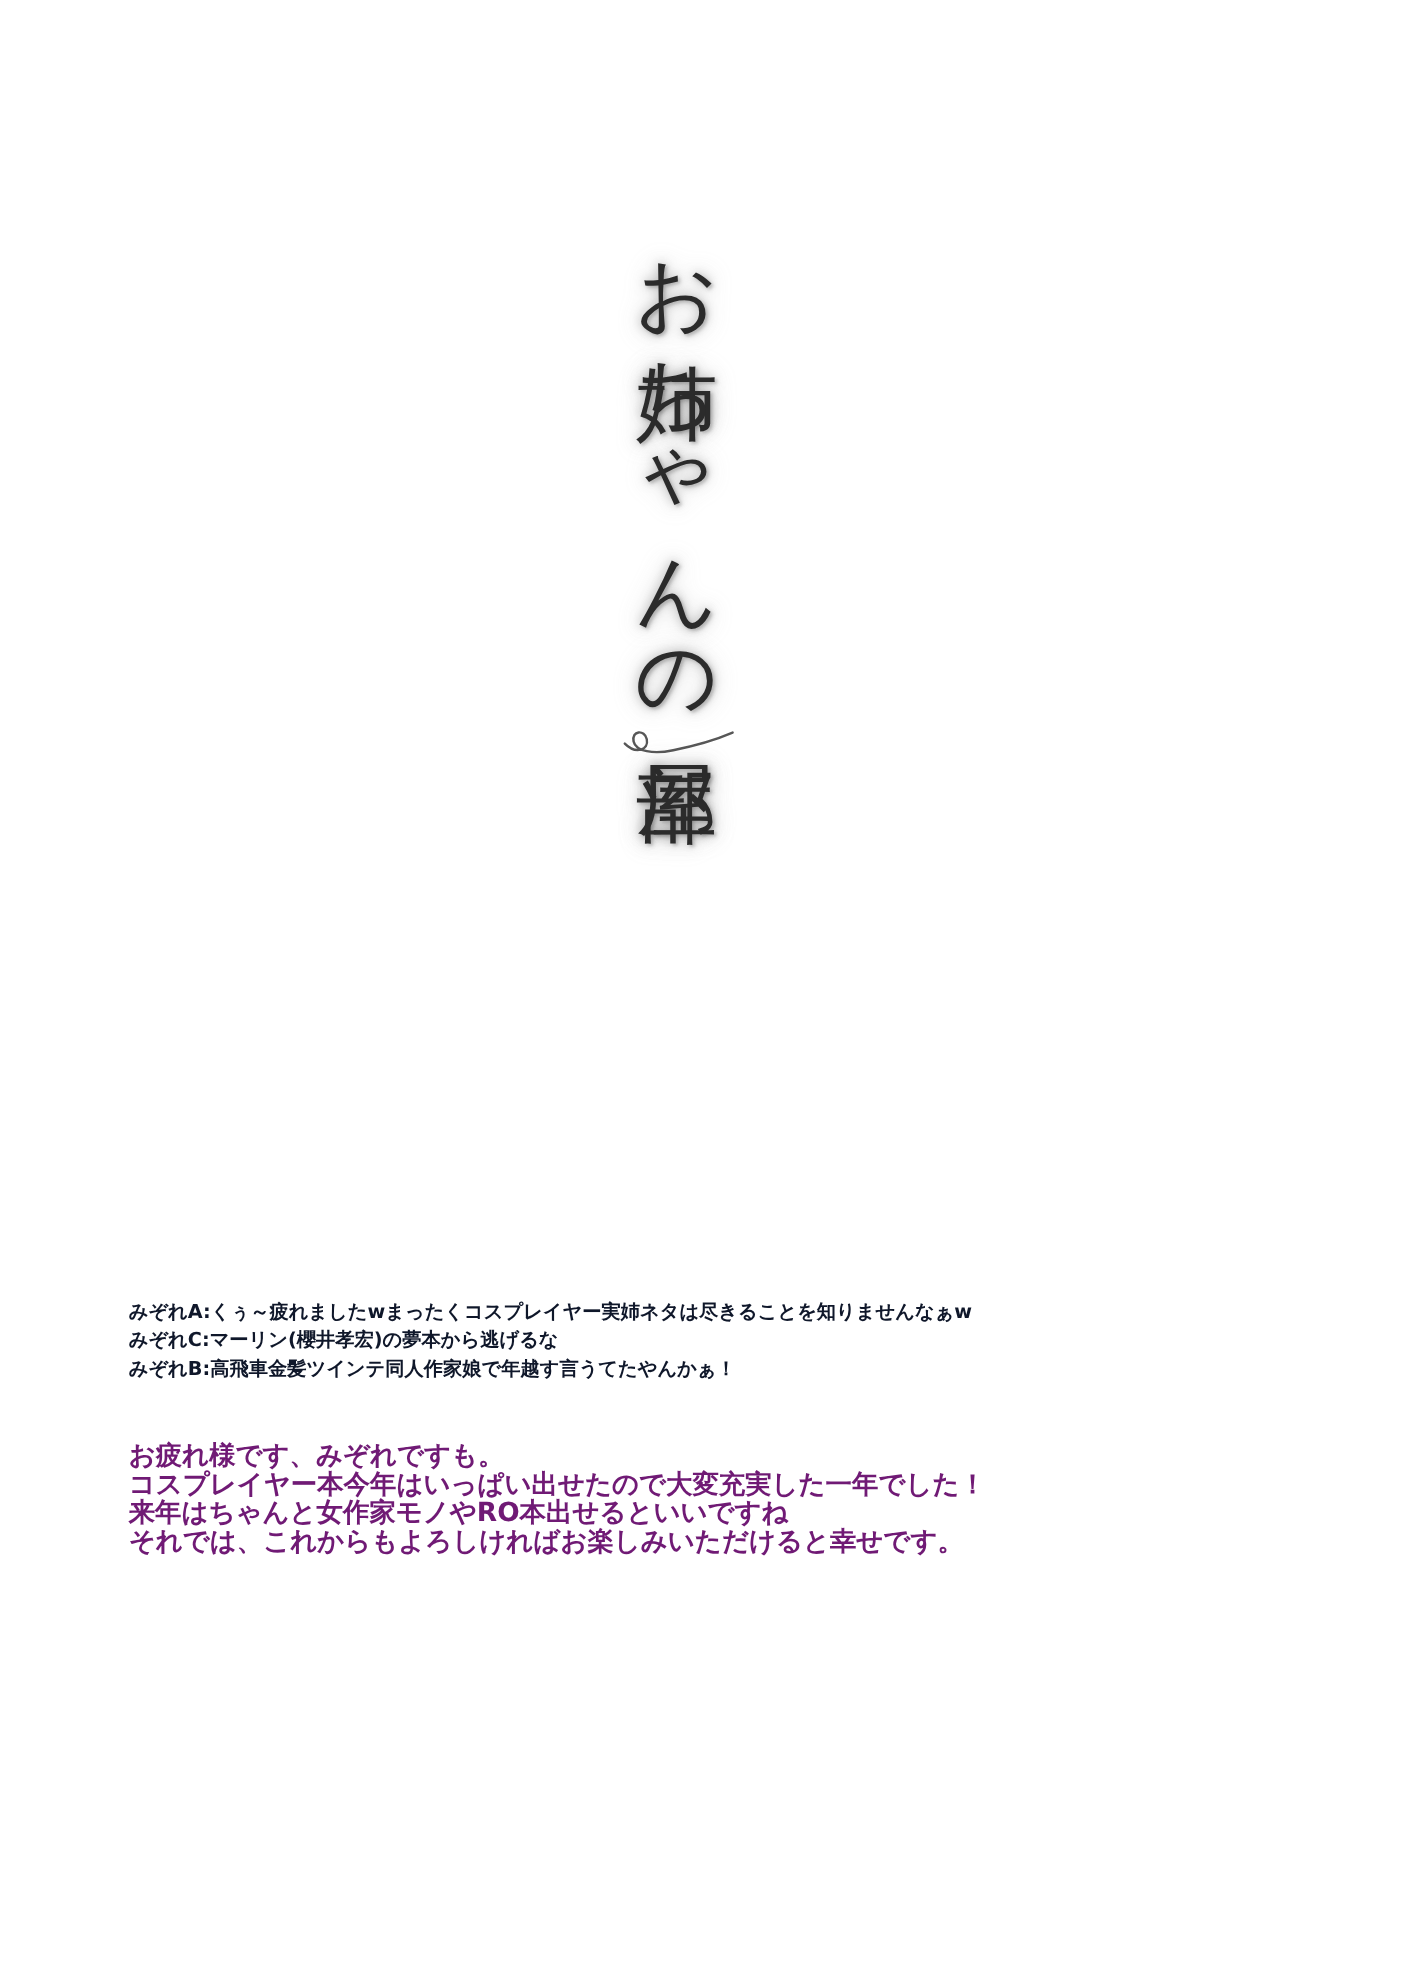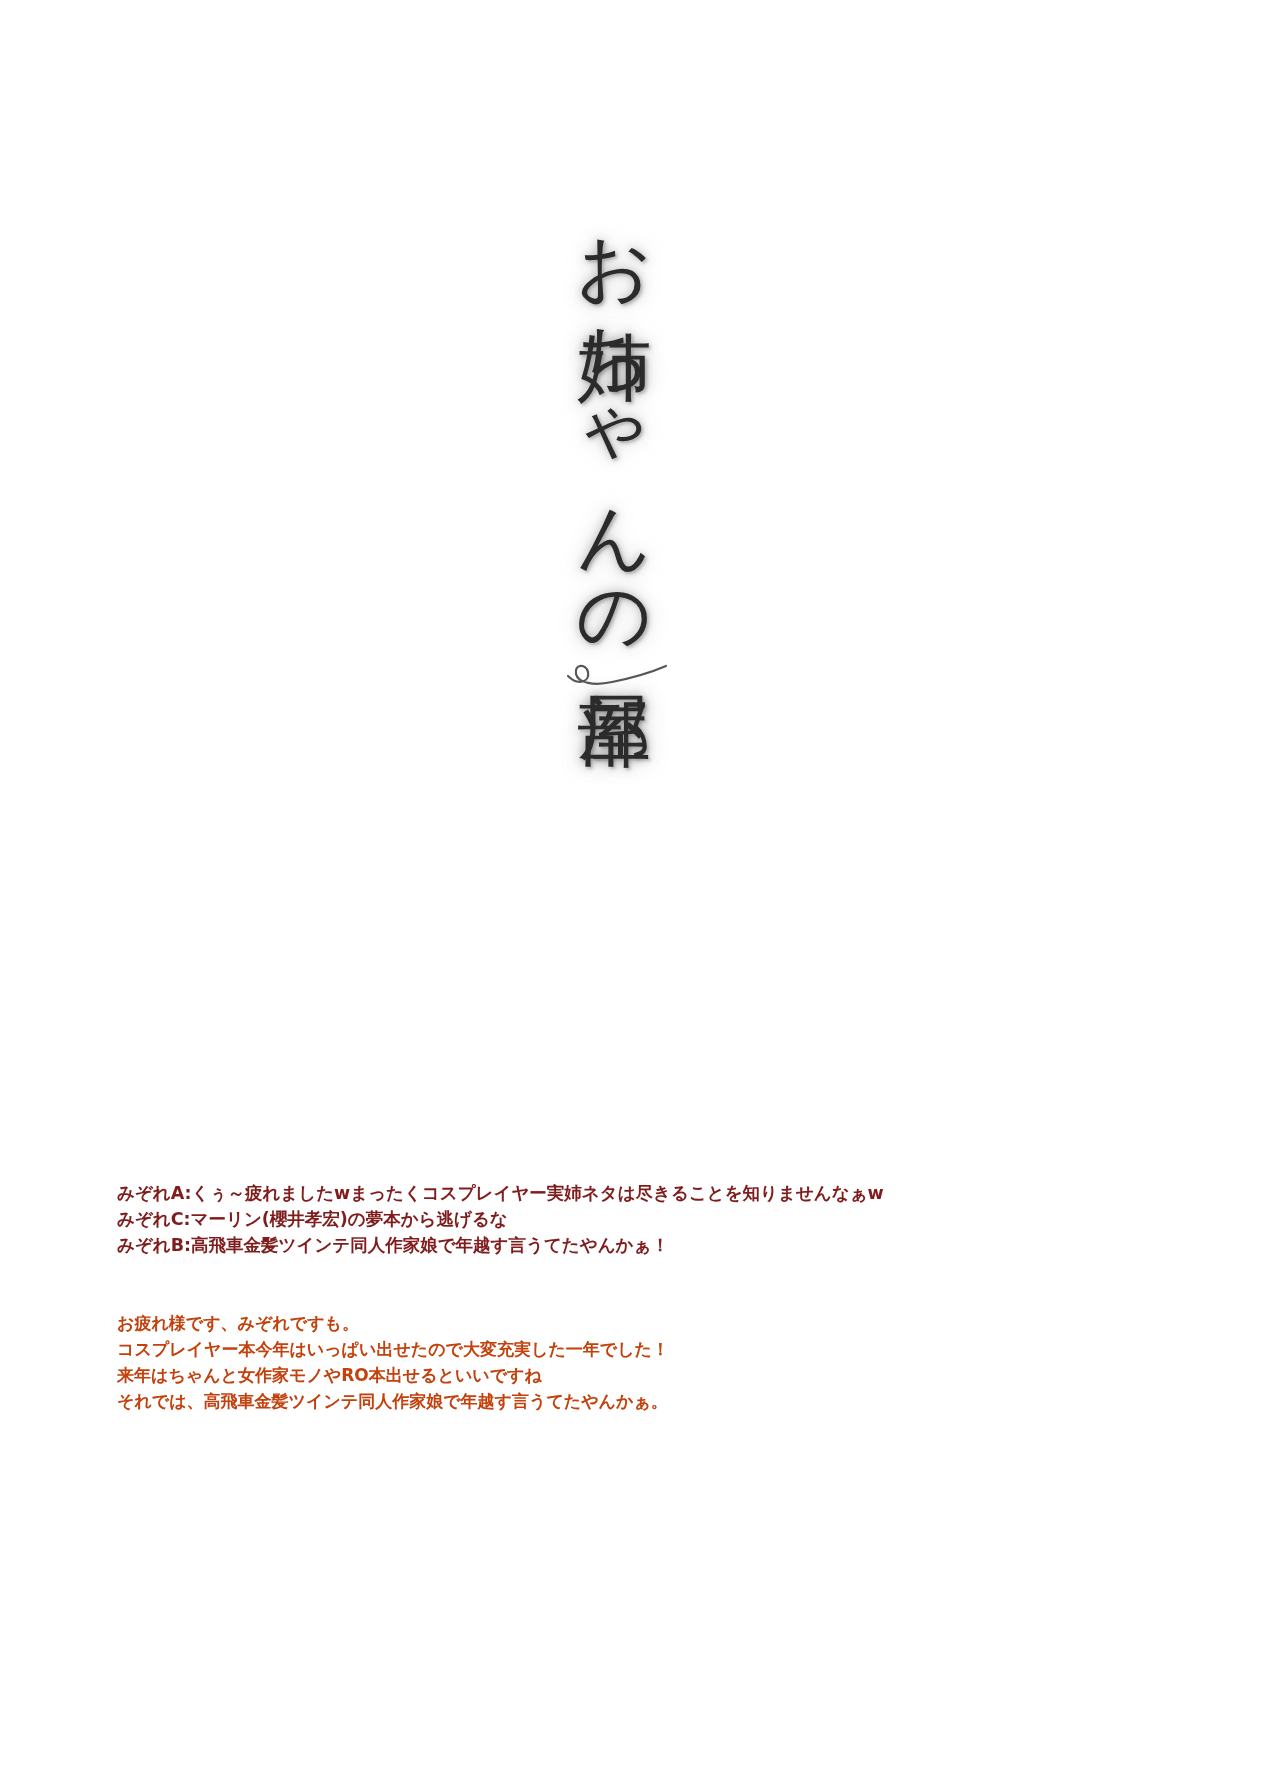--- a/index.html
+++ b/index.html
@@ -55,36 +55,36 @@
     position: absolute;
     left: 117px;
     top: 1180px;
     width: 1000px;
   }
   .comment-line {
     font-family: "DejaVu Sans", "Liberation Sans", sans-serif;
     font-size: 17.5px;
     font-weight: bold;
     line-height: 26px;
-    color: #7f1d1d;
+    color: #0f172a;
     white-space: nowrap;
   }
 
   .afterword {
     position: absolute;
     left: 117px;
     top: 1310px;
     width: 1000px;
   }
   .afterword-line {
     font-family: "DejaVu Sans", "Liberation Sans", sans-serif;
-    font-size: 17px;
+    font-size: 24px;
     font-weight: bold;
     line-height: 26px;
-    color: #c2410c;
+    color: #701a75;
     white-space: nowrap;
   }
 </style>
 </head>
 <body>
 
 <div class="page">
 
   <div class="title-block">
     <div class="title-text">お姉ちゃんの部屋</div>
@@ -96,16 +96,16 @@
   <div class="comments">
     <div class="comment-line">みぞれA:くぅ～疲れましたwまったくコスプレイヤー実姉ネタは尽きることを知りませんなぁw</div>
     <div class="comment-line">みぞれC:マーリン(櫻井孝宏)の夢本から逃げるな</div>
     <div class="comment-line">みぞれB:高飛車金髪ツインテ同人作家娘で年越す言うてたやんかぁ！</div>
   </div>
 
   <div class="afterword">
     <div class="afterword-line">お疲れ様です、みぞれですも。</div>
     <div class="afterword-line">コスプレイヤー本今年はいっぱい出せたので大変充実した一年でした！</div>
     <div class="afterword-line">来年はちゃんと女作家モノやRO本出せるといいですね</div>
-    <div class="afterword-line">それでは、高飛車金髪ツインテ同人作家娘で年越す言うてたやんかぁ。</div>
+    <div class="afterword-line">それでは、これからもよろしければお楽しみいただけると幸せです。</div>
   </div>
 
 </div>
 
 </body></html>

